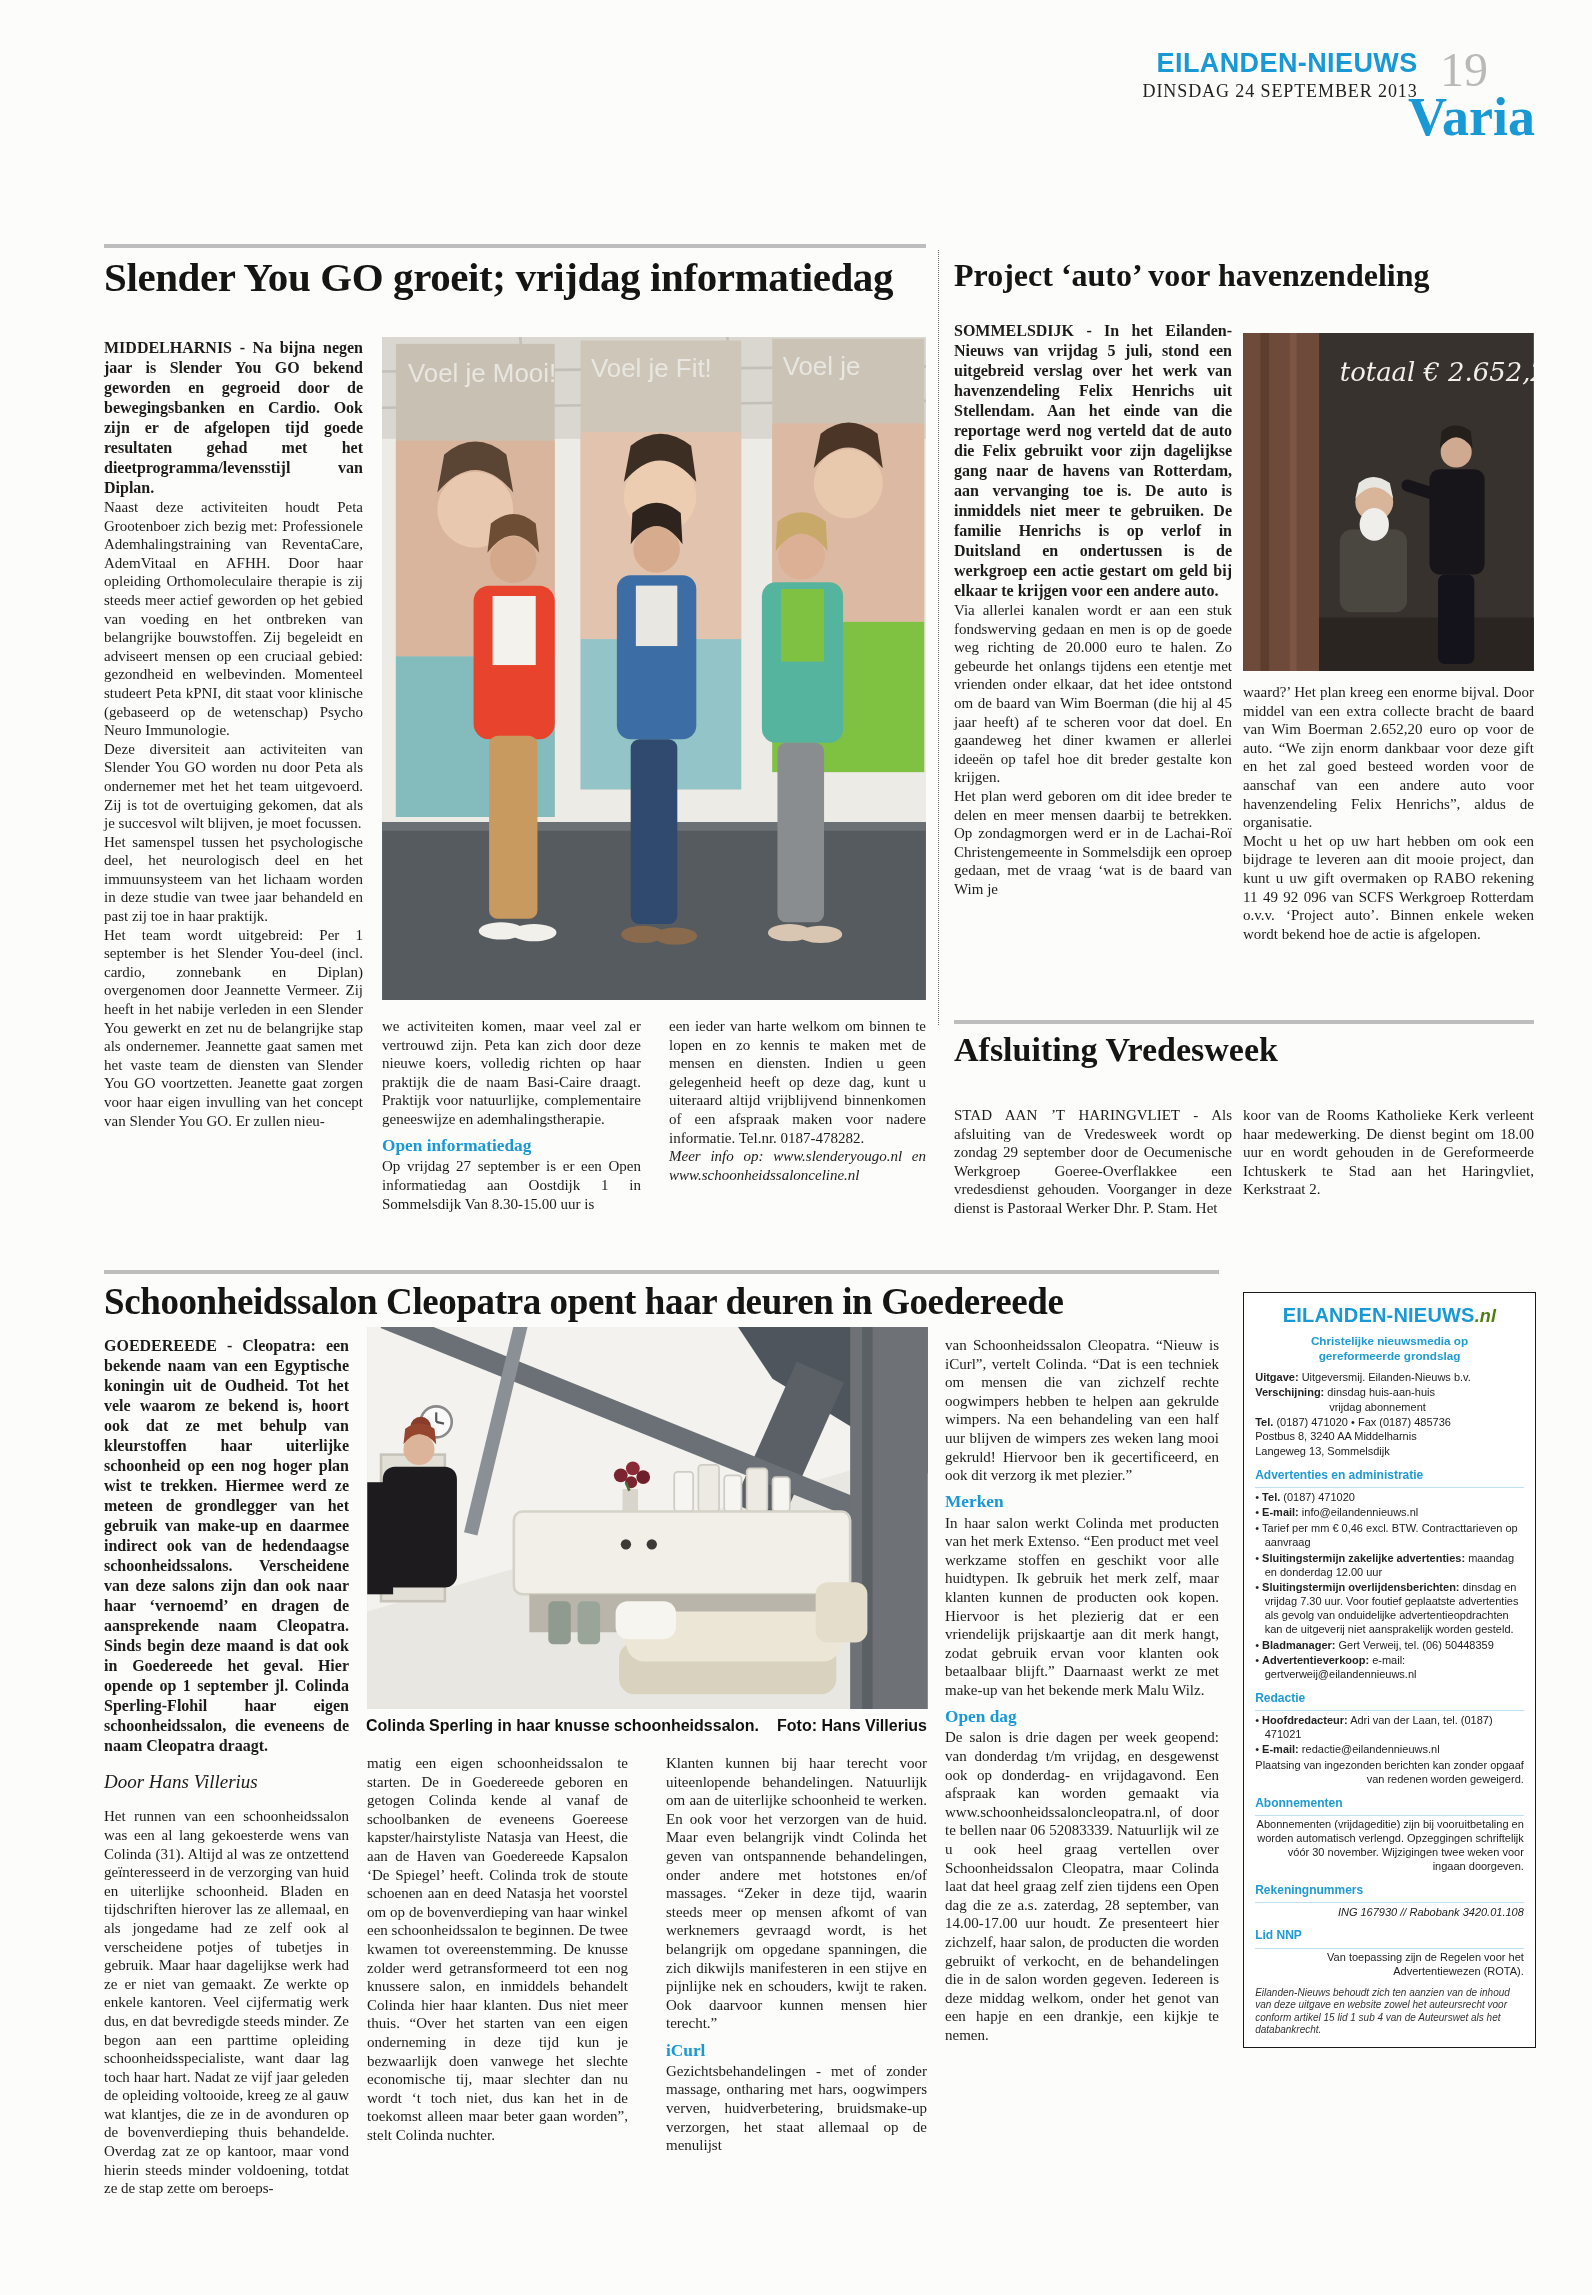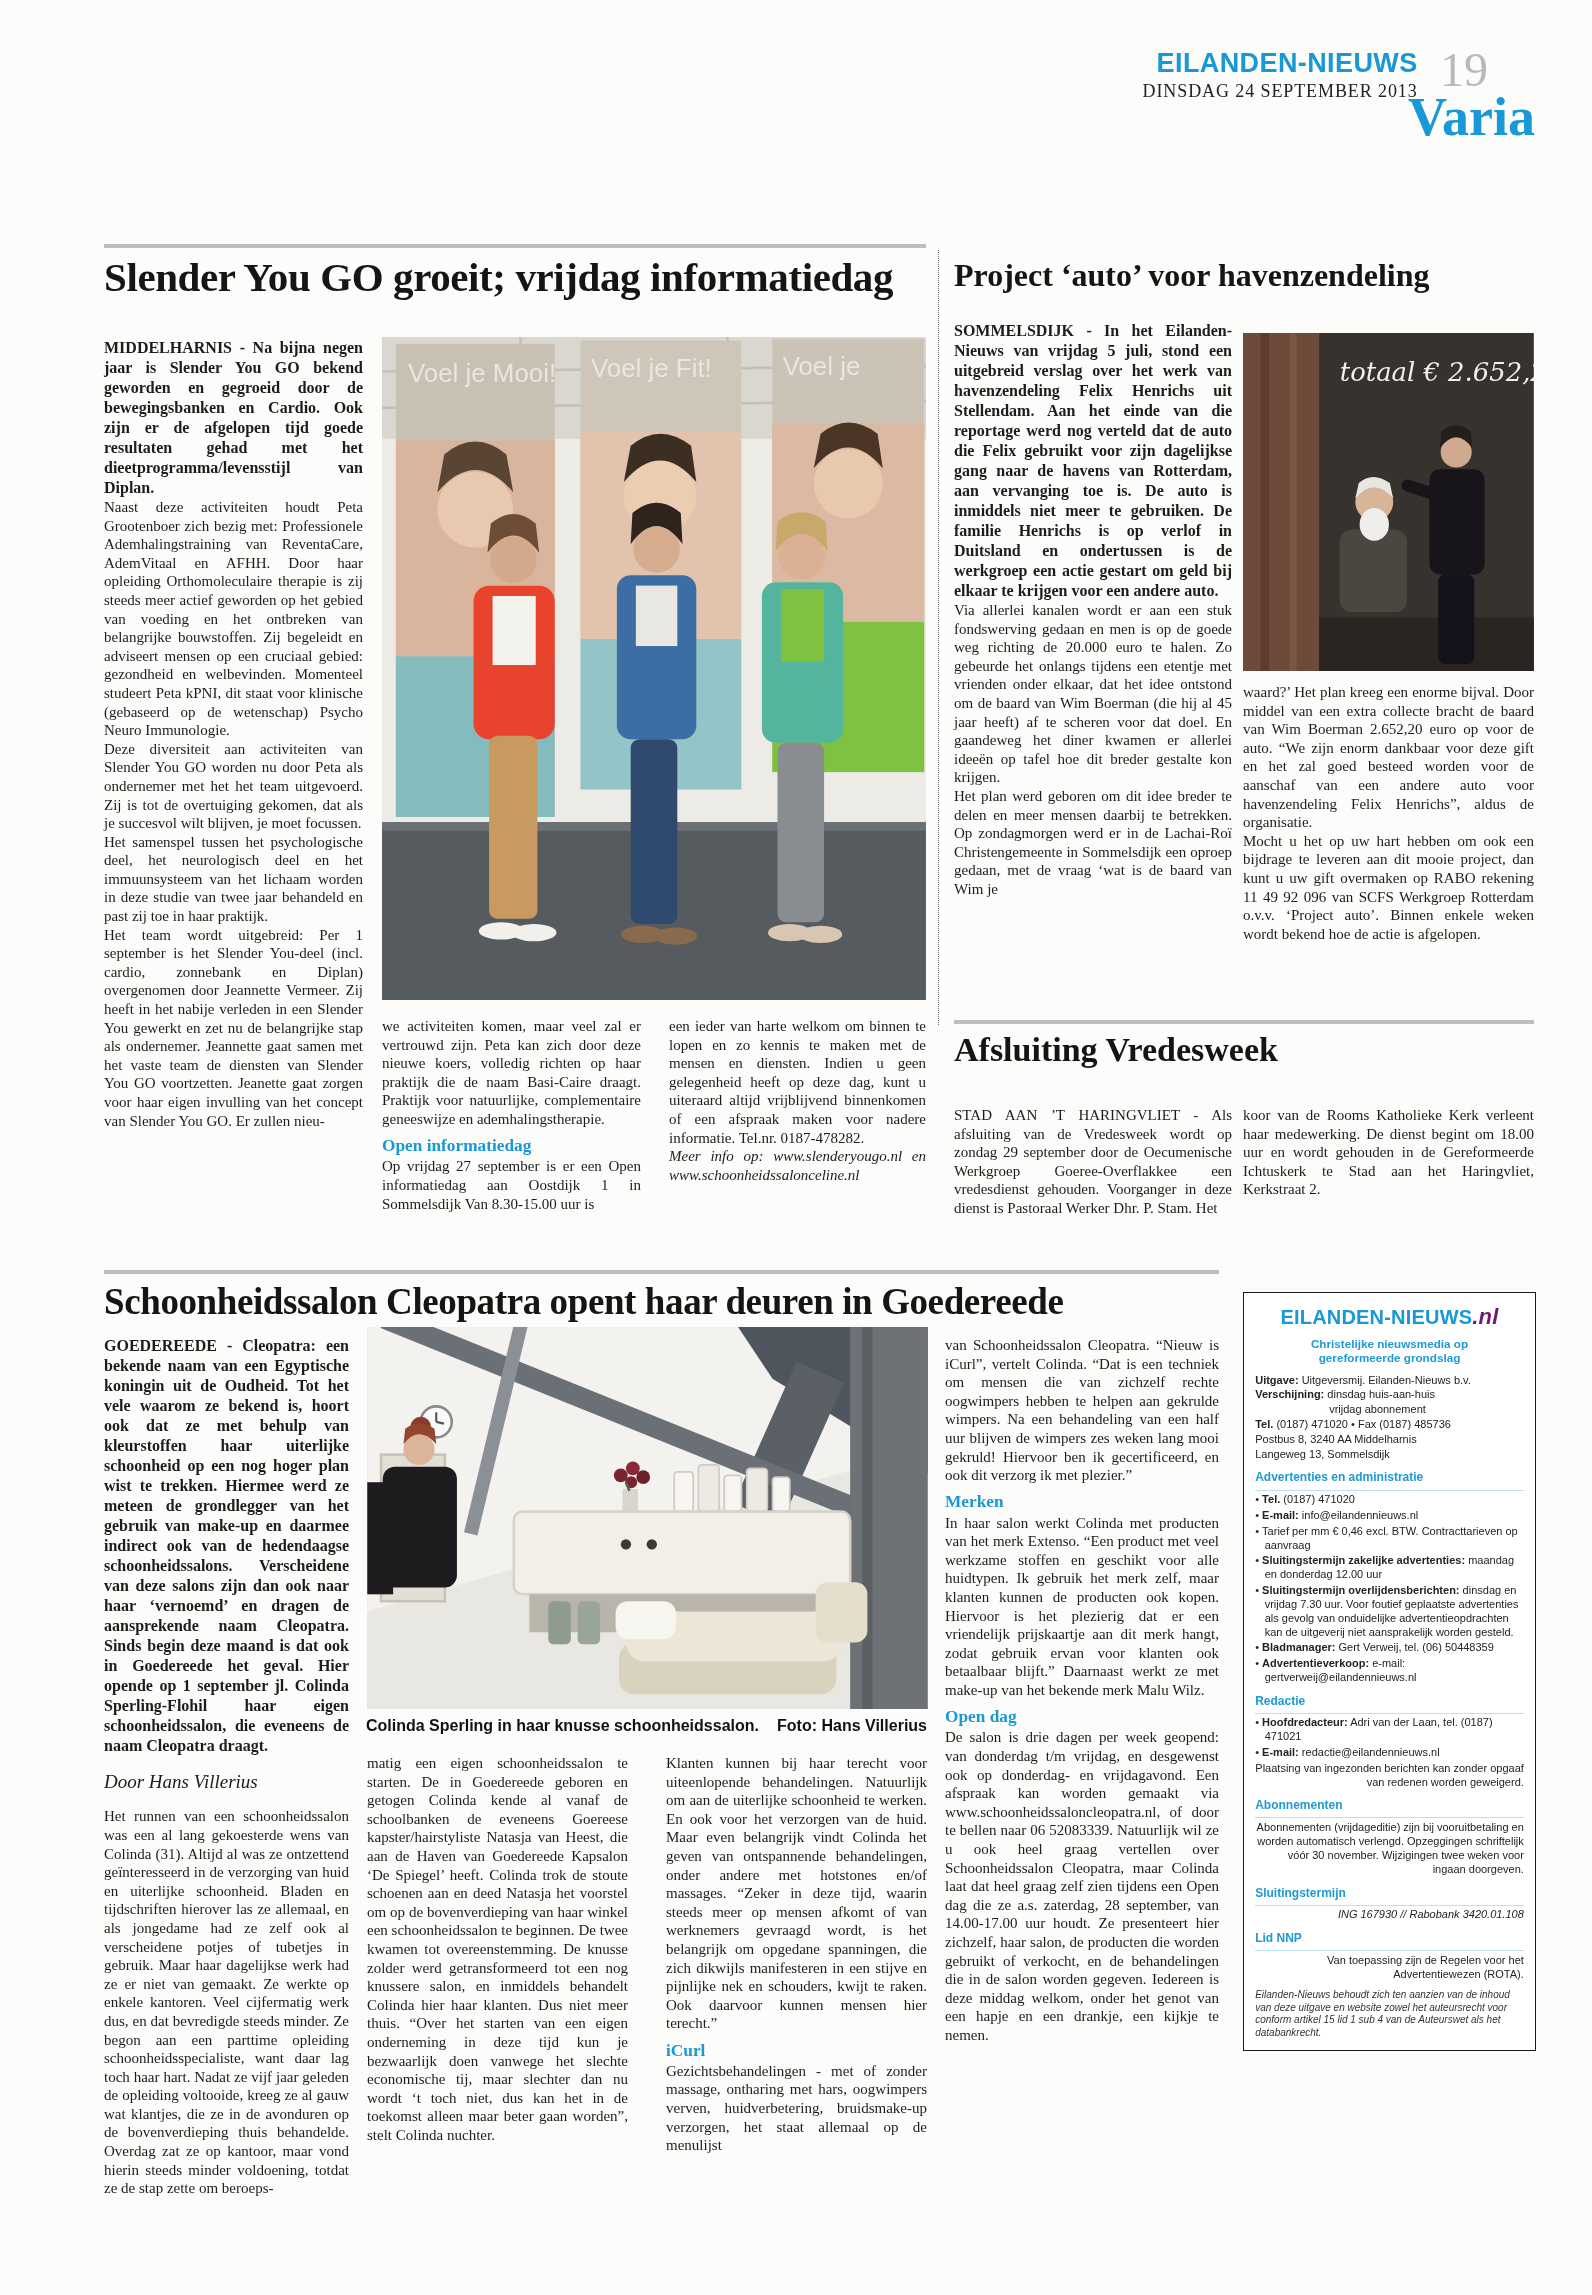--- a/index.html
+++ b/index.html
@@ -30,21 +30,21 @@
   .divider-dotted{position:absolute;left:938px;top:250px;height:775px;border-left:1.7px dotted #6f6f6f;width:0;}
   .caption-row{display:flex;justify-content:space-between;align-items:flex-start;
                font-family:"Liberation Sans",sans-serif;font-weight:bold;font-size:16px;color:#111;}
   .photo-frame{display:block;background:#ddd;}
   
   .colophon{position:absolute;left:1243px;top:1292px;width:293px;box-sizing:border-box;
             border:1.7px solid #1a1a1a;background:#ffffff;padding:10.4px 11.2px 10.4px 11.2px;
             font-family:"Liberation Sans",sans-serif;font-size:11px;line-height:1.27;color:#222;}
   .colo-logo{text-align:center;font-weight:bold;font-size:20px;color:#1898d5;
              font-family:"Liberation Sans",sans-serif;letter-spacing:0.2px;}
-  .colo-logo .nl{color:#701a75;font-style:italic;font-size:22px;font-weight:bold;}
+  .colo-logo .nl{color:#4d7c0f;font-style:italic;font-size:18px;font-weight:bold;}
   .colo-tag{text-align:center;color:#1f9ad2;font-weight:bold;font-size:11.7px;line-height:1.25;margin:5.2px 0 7.8px 0;}
   .colo-line{margin:0 0 0.9px 0;}
   .colo-sec{color:#1f9ad2;font-weight:bold;font-size:12px;margin:8.6px 0 2.6px 0;
             border-bottom:0.9px solid #bfe0f2;padding-bottom:4px;}
   .colo-item{padding-left:9.5px;text-indent:-9.5px;margin-bottom:1.7px;}
   .colo-item::before{content:"\2022\00a0";}
   .colo-plain{margin-bottom:1.7px;text-align:right;}
   .colo-copy{font-style:italic;font-size:10px;color:#333;margin-top:7.8px;line-height:1.25;}
   b{font-weight:bold;}
 </style>
@@ -322,21 +322,21 @@
     <div class="colo-item"><b>Advertentieverkoop:</b> <span>e-mail: gertverweij@eilandennieuws.nl</span></div>
 
     <div class="colo-sec">Redactie</div>
     <div class="colo-item"><b>Hoofdredacteur:</b> <span>Adri van der Laan, tel. (0187) 471021</span></div>
     <div class="colo-item"><b>E-mail:</b> <span>redactie@eilandennieuws.nl</span></div>
     <div class="colo-plain">Plaatsing van ingezonden berichten kan zonder opgaaf van redenen worden geweigerd.</div>
 
     <div class="colo-sec">Abonnementen</div>
     <div class="colo-plain">Abonnementen (vrijdageditie) zijn bij vooruitbetaling en worden automatisch verlengd. Opzeggingen schriftelijk vóór 30 november. Wijzigingen twee weken voor ingaan doorgeven.</div>
 
-    <div class="colo-sec">Sluitingstermijn</div>
+    <div class="colo-sec">Rekeningnummers</div>
     <div class="colo-plain" style="font-style:italic;">ING 167930 // Rabobank 3420.01.108</div>
 
     <div class="colo-sec">Lid NNP</div>
     <div class="colo-plain">Van toepassing zijn de Regelen voor het Advertentiewezen (ROTA).</div>
 
     <div class="colo-copy">Eilanden-Nieuws behoudt zich ten aanzien van de inhoud van deze uitgave en website zowel het auteursrecht voor conform artikel 15 lid 1 sub 4 van de Auteurswet als het databankrecht.</div>
   </div>
 
 </div>
 

